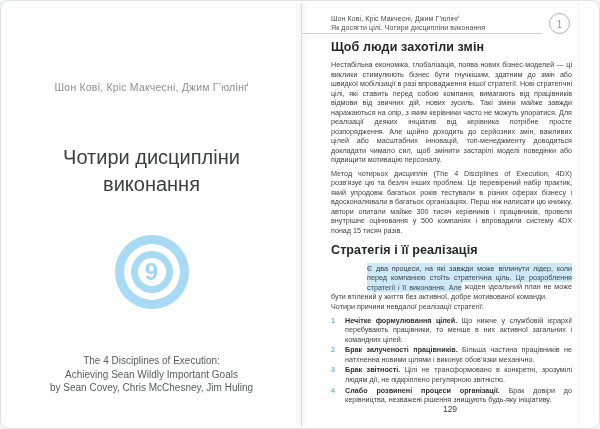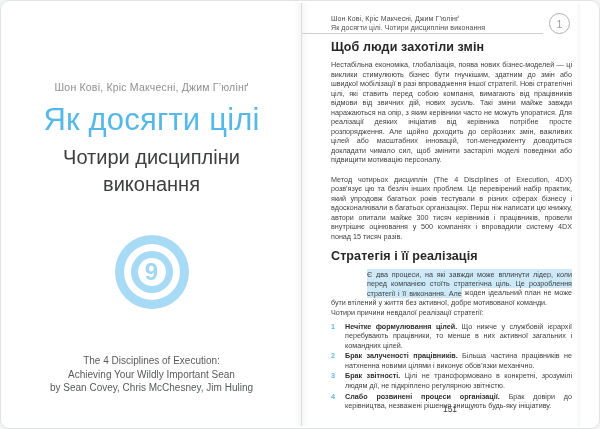--- a/index.html
+++ b/index.html
@@ -63,53 +63,52 @@
     border:1.5px solid #adb0b0; border-radius:50%; box-sizing:border-box;
     display:flex; align-items:center; justify-content:center;
     font-size:10.5px; color:#9a9d9d;
   }
   h2.sec {
     margin:8px 0 0 0; font-size:12.5px; font-weight:700; color:#262728; letter-spacing:0.1px;
   }
   p.body {
     margin:6px 0 0 0; font-size:7.2px; line-height:9.5px; text-align:justify; color:#3e3f40;
   }
-  p.body + p.body { margin-top:10px; }
+  p.body + p.body { margin-top:4px; }
   .hl { background:#cde9f7; padding:0.5px 0; box-decoration-break:clone;margin-left:36px; -webkit-box-decoration-break:clone; }
   .list-intro { margin:1px 0 0 0; font-size:7.2px; line-height:9.5px; }
   .reasons { margin-top:4px; }
   .reason { display:grid; grid-template-columns:12px 1fr; column-gap:2px;
     font-size:7.2px; line-height:9.6px; text-align:justify; margin-top:1px; }
   .reason .n { color:#5fbae4; font-weight:600; text-align:left; }
   .reason b { font-weight:700; color:#2e2f30; }
   .page-number { position:absolute; left:0; right:0; bottom:13px; text-align:center;
     font-size:8.5px; color:#3e3f40; }
 </style>
 </head>
 <body>
 
 <div class="canvas">
   <div class="spread">
 
     <div class="cover">
       <div class="cover-authors">Шон Кові, Кріс Макчесні, Джим Г’юлінґ</div>
-      <div class="book-title">Як досягти цілі</div>
       <div class="book-subtitle">Чотири дисципліни виконання</div>
       <div class="logo">
         <div class="r1">
           <div class="r2">
             <div class="r3">
               <span class="num">9</span>
             </div>
           </div>
         </div>
       </div>
       <div class="orig-title">
         <div>The 4 Disciplines of Execution:</div>
-        <div>Achieving Your Wildly Important Sean</div>
+        <div>Achieving Sean Wildly Important Goals</div>
         <div>by Sean Covey, Chris McChesney, Jim Huling</div>
       </div>
     </div>
 
     <div class="gutter-shade"></div>
     <div class="gutter"></div>
     <div class="edge-shade"></div>
 
     <div class="summary">
       <div class="pg-header">
@@ -140,17 +139,17 @@
         <div class="reason">
           <span class="n">3</span>
           <span><b>Брак звітності.</b><span> Цілі не трансформовано в конкретні, зрозумілі людям дії, не підкріплено регулярною звітністю.</span></span>
         </div>
         <div class="reason">
           <span class="n">4</span>
           <span><b>Слабо розвинені процеси організації.</b><span> Брак довіри до керівництва, незважені рішення знищують будь-яку ініціативу.</span></span>
         </div>
       </div>
 
-      <div class="page-number">151</div>
+      <div class="page-number">129</div>
     </div>
 
   </div>
 </div>
 
 </body></html>

